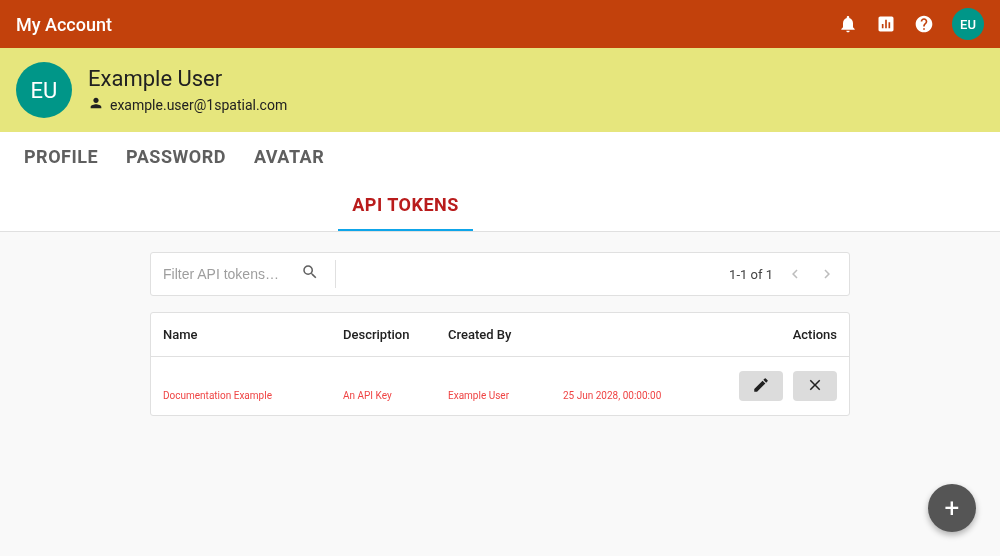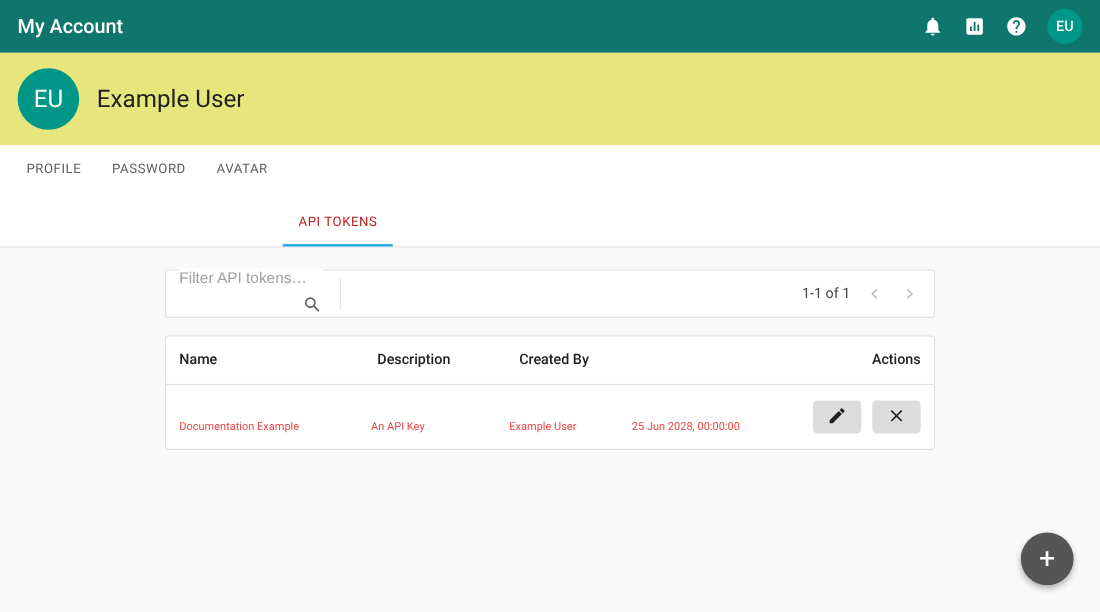--- a/index.html
+++ b/index.html
@@ -1,55 +1,55 @@
 <!DOCTYPE html>
 <html><head>
   <meta charset="utf-8">
   <style>
     * { box-sizing: border-box; margin: 0; padding: 0; }
     body { font-family: Roboto, -apple-system, BlinkMacSystemFont, "Segoe UI", Arial, sans-serif; background: #f9f9f9; width: 1000px; height: 556px; overflow: hidden; position: relative; }
     
-    .topbar { background: #0f766e; height: 48px; display: flex; align-items: center; padding: 0 16px; color: #fff; }
+    .topbar { background: #c2410c; height: 48px; display: flex; align-items: center; padding: 0 16px; color: #fff; }
     .topbar-title { font-size: 18px; font-weight: 500; flex: 1; }
     .topbar-icons { display: flex; align-items: center; gap: 18px; }
     .topbar-icon { width: 20px; height: 20px; display: flex; align-items: center; justify-content: center; cursor: pointer; }
     .topbar-icon svg { width: 20px; height: 20px; fill: #fff; }
     .help-icon svg { width: 22px; height: 22px; }
     .avatar-small { width: 32px; height: 32px; border-radius: 50%; background: #009688; color: #fff; display: flex; align-items: center; justify-content: center; font-size: 13px; font-weight: 500; cursor: pointer; }
     
     .user-banner { background: #e6e67d; padding: 14px 16px; display: flex; align-items: center; gap: 16px; }
     .avatar-large { width: 56px; height: 56px; border-radius: 50%; background: #009688; color: #fff; display: flex; align-items: center; justify-content: center; font-size: 22px; font-weight: 400; }
     .user-info { display: flex; flex-direction: column; gap: 4px; color: #212121; }
     .user-name { font-size: 22px; font-weight: 400; }
     .user-email-row { display: flex; align-items: center; gap: 6px; font-size: 14px; }
     .user-email-row svg { width: 16px; height: 16px; fill: #212121; }
     
     .tabs { display: flex; border-bottom: 1px solid #e0e0e0; padding: 0 10px; background: #fff; }
-    .tab { padding: 14px 14px; font-size: 12px; font-weight: 400; color: #5f5f5f; text-transform: uppercase; letter-spacing: 0.5px; cursor: pointer; border-bottom: 2px solid transparent; }
+    .tab { padding: 14px 14px; font-size: 18px; font-weight: 700; color: #5f5f5f; text-transform: uppercase; letter-spacing: 0.5px; cursor: pointer; border-bottom: 2px solid transparent; }
     .tab.active { color: #b91c1c; border-bottom: 2px solid #0ea5e9; margin-top: 48px; }
     
     .content { padding: 20px 150px 0 150px; display: flex; flex-direction: column; gap: 16px; }
     
     .toolbar { background: #fff; border: 1px solid #e0e0e0; border-radius: 3px; height: 44px; display: flex; align-items: center; }
-    .filter-wrap { display: flex; align-items: flex-end; padding: 0 12px; gap: 8px; flex-direction: column; }
+    .filter-wrap { display: flex; align-items: center; padding: 0 12px; gap: 8px; }
     .filter-input { border: none; outline: none; font-size: 14px; width: 130px; color: #333; }
     .filter-input::placeholder { color: #9e9e9e; }
     .search-icon svg { width: 18px; height: 18px; fill: #5f5f5f; }
     .divider { width: 1px; height: 28px; background: #e0e0e0; margin: 0 4px; }
     .spacer { flex: 1; }
     .pagination { display: flex; align-items: center; gap: 12px; padding-right: 12px; font-size: 13px; color: #424242; }
     .page-arrow { width: 20px; height: 20px; display: flex; align-items: center; justify-content: center; cursor: pointer; }
     .page-arrow svg { width: 18px; height: 18px; fill: #bdbdbd; }
     
     .table-card { background: #fff; border: 1px solid #e0e0e0; border-radius: 3px; }
     .table-header { display: flex; padding: 14px 12px; font-size: 13px; font-weight: 500; color: #212121; border-bottom: 1px solid #e0e0e0; }
     .table-row { display: flex; padding: 14px 12px; font-size: 10px; color: #ef4444; align-items: flex-end; }
     .col-name { width: 180px; }
     .col-desc { width: 105px; }
-    .col-created { width: 115px; margin-left: 24px; }
+    .col-created { width: 115px; }
     .col-expires { width: 170px; }
     .col-actions { flex: 1; text-align: right; }
     .actions-cell { flex: 1; display: flex; justify-content: flex-end; gap: 10px; }
     .action-btn { width: 44px; height: 30px; background: #dcdcdc; border: none; border-radius: 4px; display: flex; align-items: center; justify-content: center; cursor: pointer; }
     .action-btn svg { width: 18px; height: 18px; fill: #212121; }
     
     .fab { position: absolute; right: 24px; bottom: 24px; width: 48px; height: 48px; border-radius: 50%; background: #555; color: #fff; display: flex; align-items: center; justify-content: center; font-size: 26px; cursor: pointer; box-shadow: 0 3px 6px rgba(0,0,0,0.3); }
   </style>
 </head>
 <body>
@@ -73,20 +73,28 @@
         </svg>
     </div>
     <div class="avatar-small">EU</div>
   </div>
 </div>
 
 <div class="user-banner">
   <div class="avatar-large">EU</div>
   <div class="user-info">
     <div class="user-name">Example User</div>
+    <div class="user-email-row">
+      <span>
+        <svg viewBox="0 0 24 24">
+            <path d="M12 12c2.21 0 4-1.79 4-4s-1.79-4-4-4-4 1.79-4 4 1.79 4 4 4zm0 2c-2.67 0-8 1.34-8 4v2h16v-2c0-2.66-5.33-4-8-4z"></path>
+          </svg>
+      </span>
+      <span>example.user@1spatial.com</span>
+    </div>
   </div>
 </div>
 
 <div class="tabs">
   <div class="tab">Profile</div>
   <div class="tab">Password</div>
   <div class="tab">Avatar</div>
   <div class="tab active">API Tokens</div>
 </div>
 

